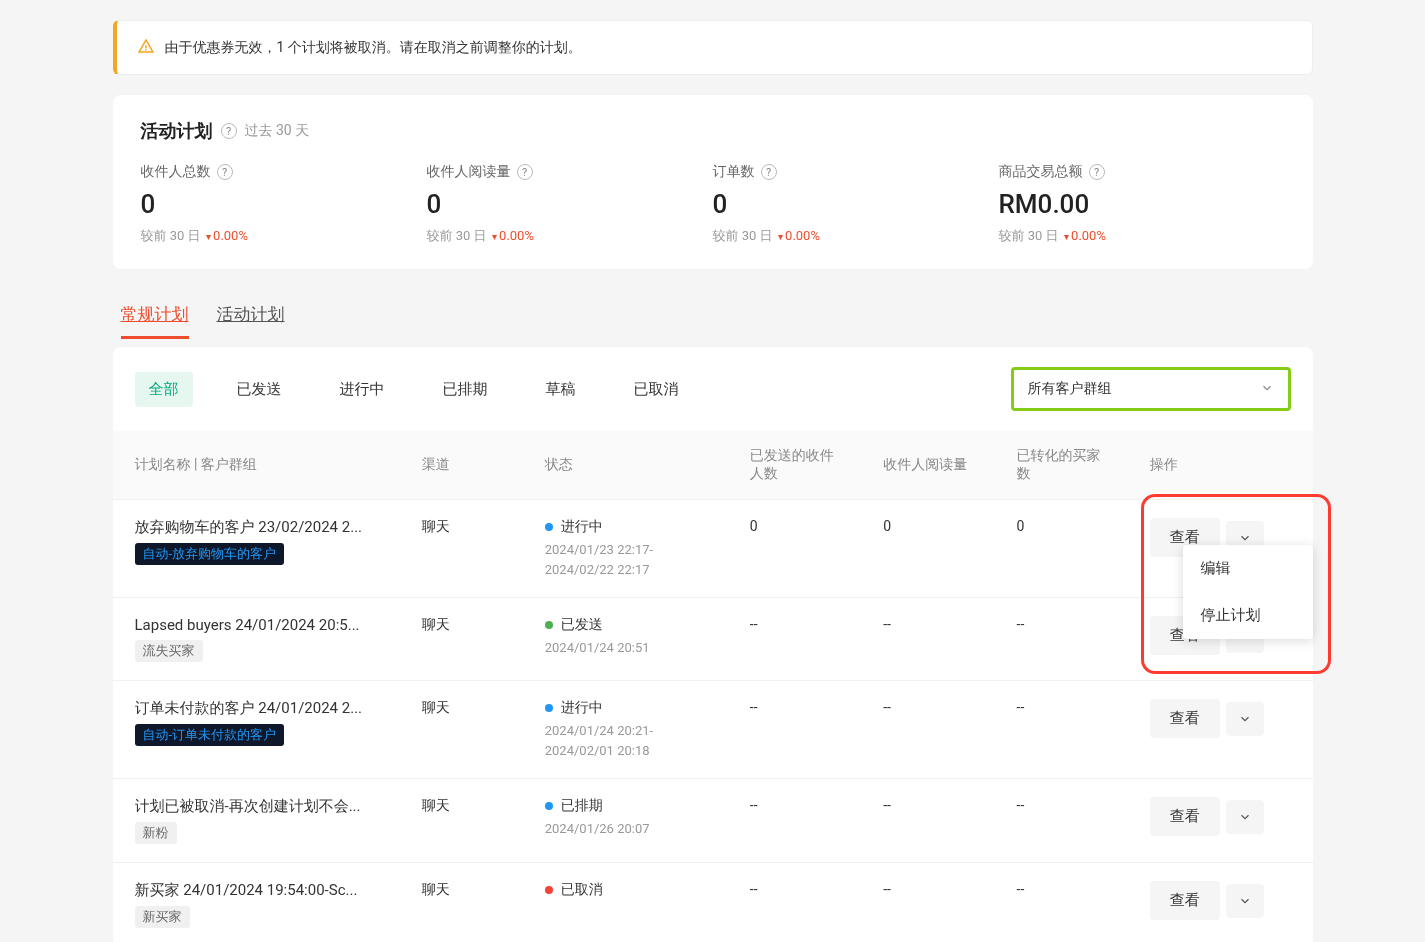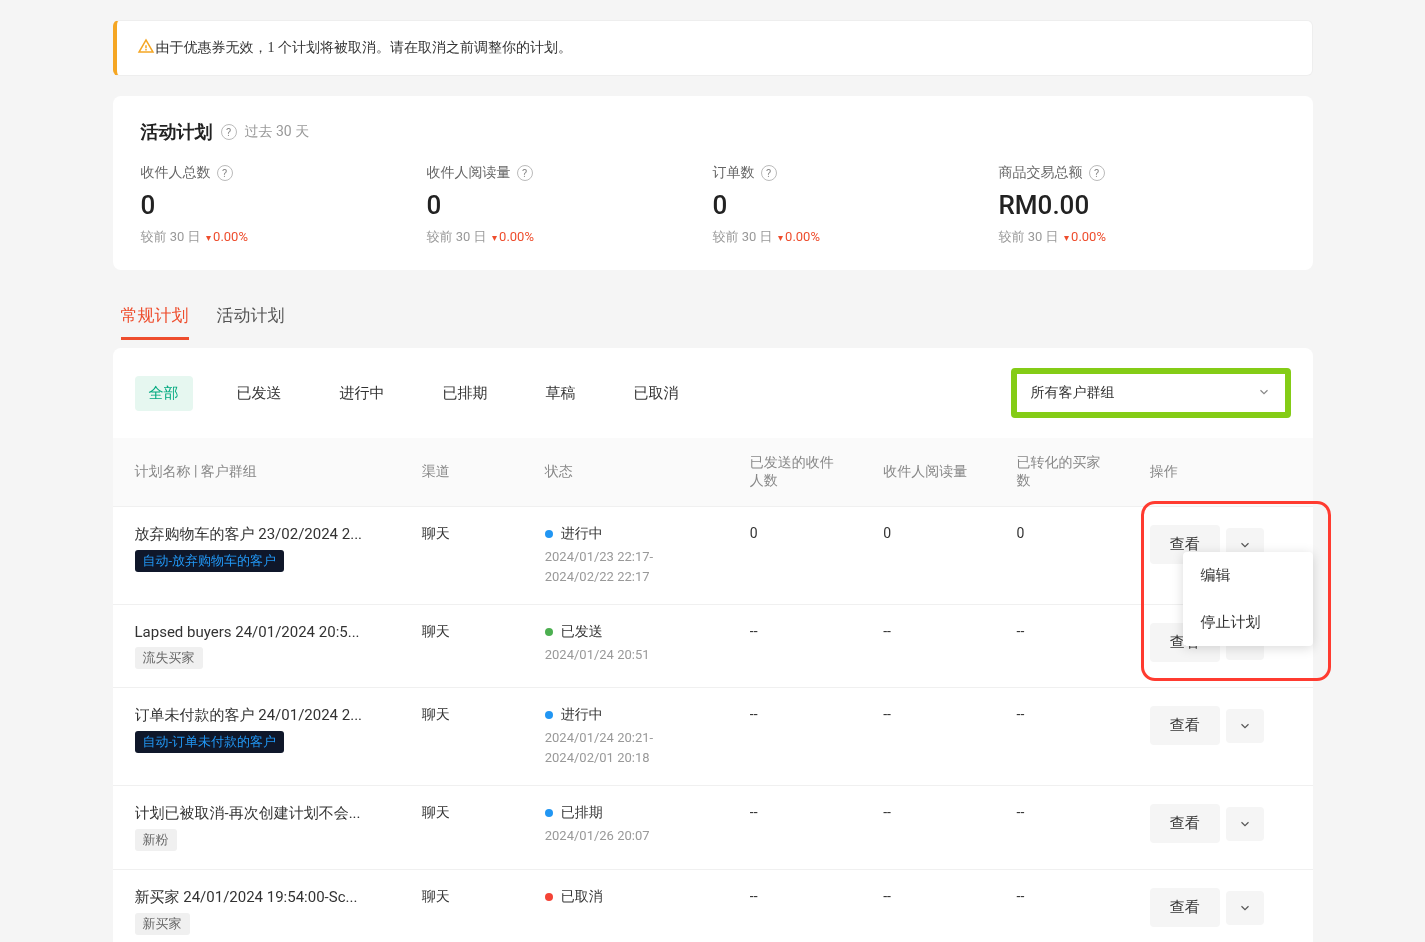--- a/index.html
+++ b/index.html
@@ -1,45 +1,45 @@
 <!DOCTYPE html>
 <html><head>
 <meta charset="utf-8">
 <style>
 * { margin: 0; padding: 0; box-sizing: border-box; }
 body { font-family: -apple-system, BlinkMacSystemFont, "Segoe UI", Roboto, "Helvetica Neue", Arial, sans-serif; background: #f5f5f5; color: #333; font-size: 14px; }
 .container { max-width: 1240px; margin: 0 auto; padding: 20px 0 0 0; }
 
-.alert { background: #fff; border: 1px solid #eee; border-left: 4px solid #f5a623; border-radius: 6px; padding: 16px 20px; margin: 0 20px 20px 20px; display: flex; align-items: center; gap: 1px; font-family: Liberation Serif, serif; }
+.alert { background: #fff; border: 1px solid #eee; border-left: 4px solid #f5a623; border-radius: 6px; padding: 16px 20px; margin: 0 20px 20px 20px; display: flex; align-items: center; gap: 10px; }
 .alert-icon { color: #f5a623; flex-shrink: 0; }
 .alert-text { color: #333; font-size: 14px; }
 
 .overview-card { background: #fff; border-radius: 8px; padding: 24px 28px; margin: 0 20px 24px 20px; }
 .overview-header { display: flex; align-items: center; gap: 8px; margin-bottom: 20px; }
 .overview-title { font-size: 18px; font-weight: 600; color: #222; }
 .help-icon { width: 16px; height: 16px; border: 1px solid #bbb; border-radius: 50%; display: inline-flex; align-items: center; justify-content: center; font-size: 11px; color: #888; }
 .overview-sub { color: #999; font-size: 14px; }
 .metrics { display: flex; gap: 0; }
 .metric { flex: 1; }
 .metric-label { color: #666; font-size: 14px; margin-bottom: 8px; display: flex; align-items: center; gap: 6px; }
 .metric-value { font-size: 26px; font-weight: 500; color: #222; margin-bottom: 8px; }
 .metric-compare { color: #999; font-size: 13px; }
 .metric-delta { color: #ee4d2d; font-size: 13px; }
 .delta-arrow { color: #ee4d2d; font-size: 10px; margin: 0 2px; }
 
 .tabs { display: flex; gap: 28px; padding: 0 28px; margin-bottom: 8px; }
-.tab { padding: 10px 0; font-size: 17px; color: #555; cursor: pointer; border-bottom: 3px solid transparent; font-weight: 500; }
+.tab { padding: 10px 0; font-size: 17px; color: #555; cursor: pointer; border-bottom: 3px solid transparent; font-weight: 500; text-decoration: underline; }
 .tab.active { color: #ee4d2d; border-bottom-color: #ee4d2d; }
 
 .table-card { background: #fff; border-radius: 8px; margin: 0 20px 0 20px; padding: 0; overflow: visible; }
 .filter-bar { display: flex; align-items: center; padding: 20px 22px; gap: 8px; }
 .filter-tabs { display: flex; gap: 30px; align-items: center; flex: 1; }
 .filter-tab { padding: 8px 14px; border-radius: 4px; cursor: pointer; font-size: 15px; color: #333; }
 .filter-tab.active { background: #e6f7f0; color: #00a97f; font-weight: 500; }
-.dropdown-select { border: 6px solid #84cc16; border-radius: 4px; padding: 10px 14px; min-width: 280px; display: flex; align-items: center; justify-content: space-between; cursor: pointer; color: #333; }
+.dropdown-select { border: 3px solid #84cc16; border-radius: 4px; padding: 10px 14px; min-width: 280px; display: flex; align-items: center; justify-content: space-between; cursor: pointer; color: #333; }
 
 table { width: 100%; border-collapse: collapse; }
 thead th { text-align: left; padding: 16px 22px; color: #888; font-weight: 400; font-size: 14px; background: #fafafa; border-bottom: 1px solid #f0f0f0; }
 tbody td { padding: 18px 22px; border-bottom: 1px solid #f0f0f0; vertical-align: top; color: #333; }
 tbody tr { position: relative; }
 
 .plan-name { color: #333; font-size: 15px; margin-bottom: 6px; max-width: 260px; white-space: nowrap; overflow: hidden; text-overflow: ellipsis; }
 .tag { display: inline-block; padding: 2px 8px; border-radius: 3px; font-size: 13px; }
 .tag-blue { background: #0f172a; color: #2196f3; text-align: center; }
 .tag-gray { background: #f0f0f0; color: #666; }

